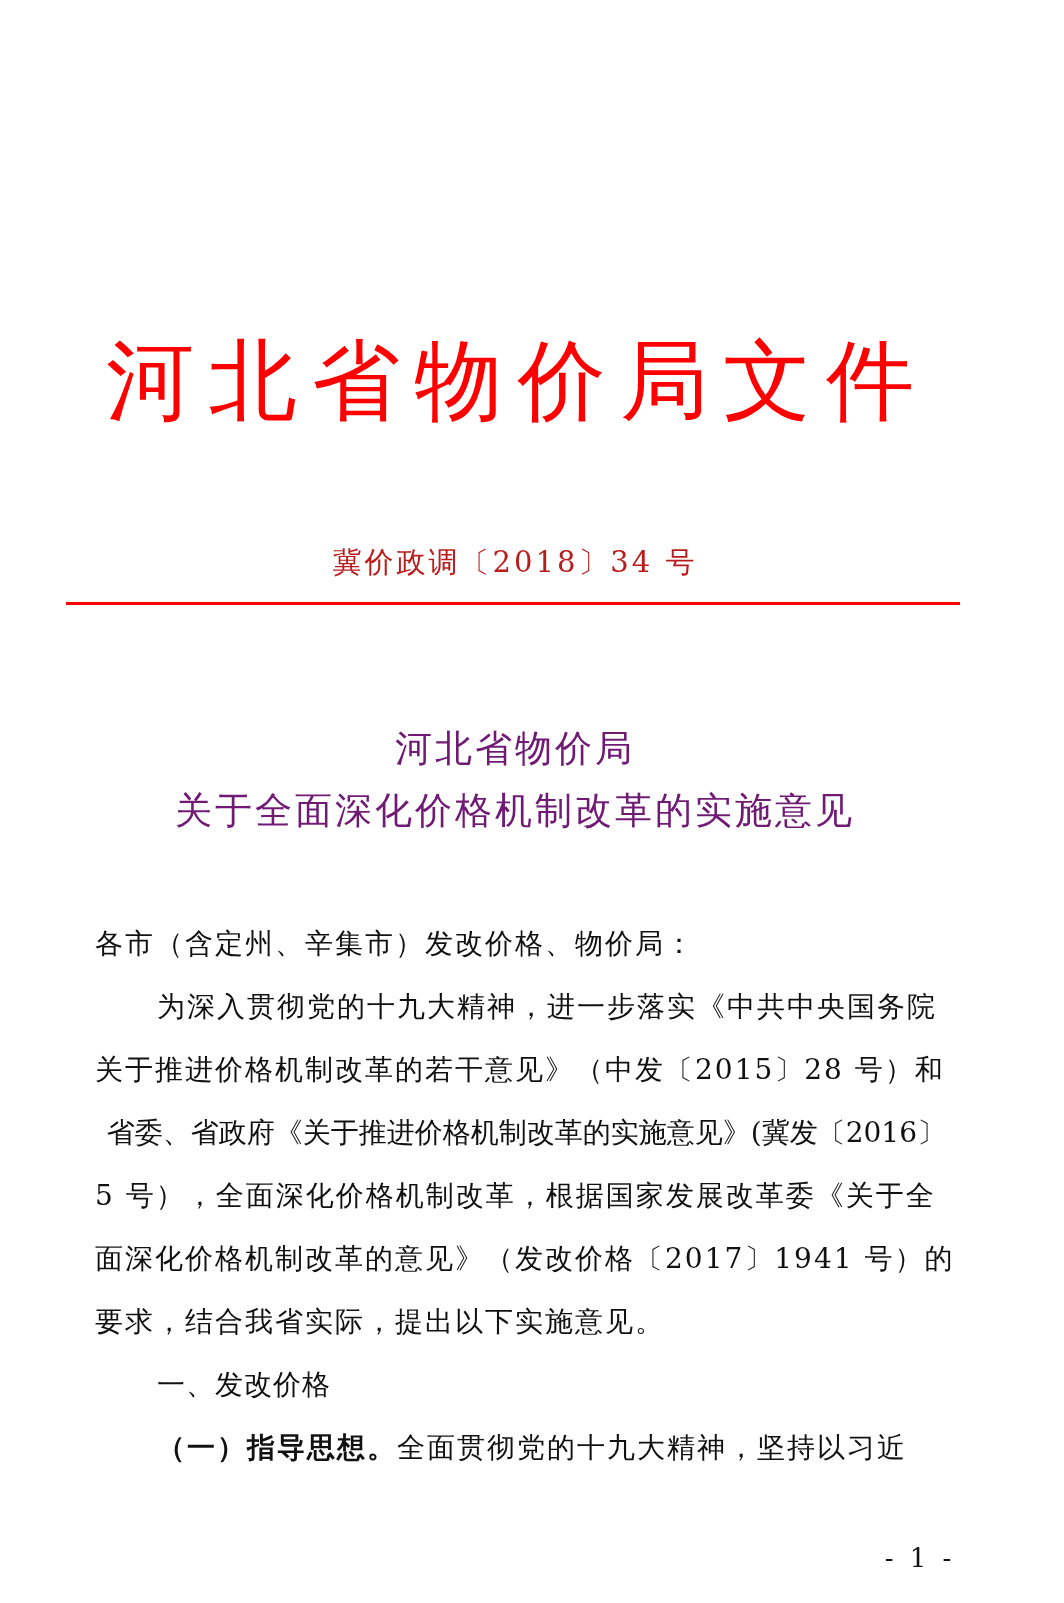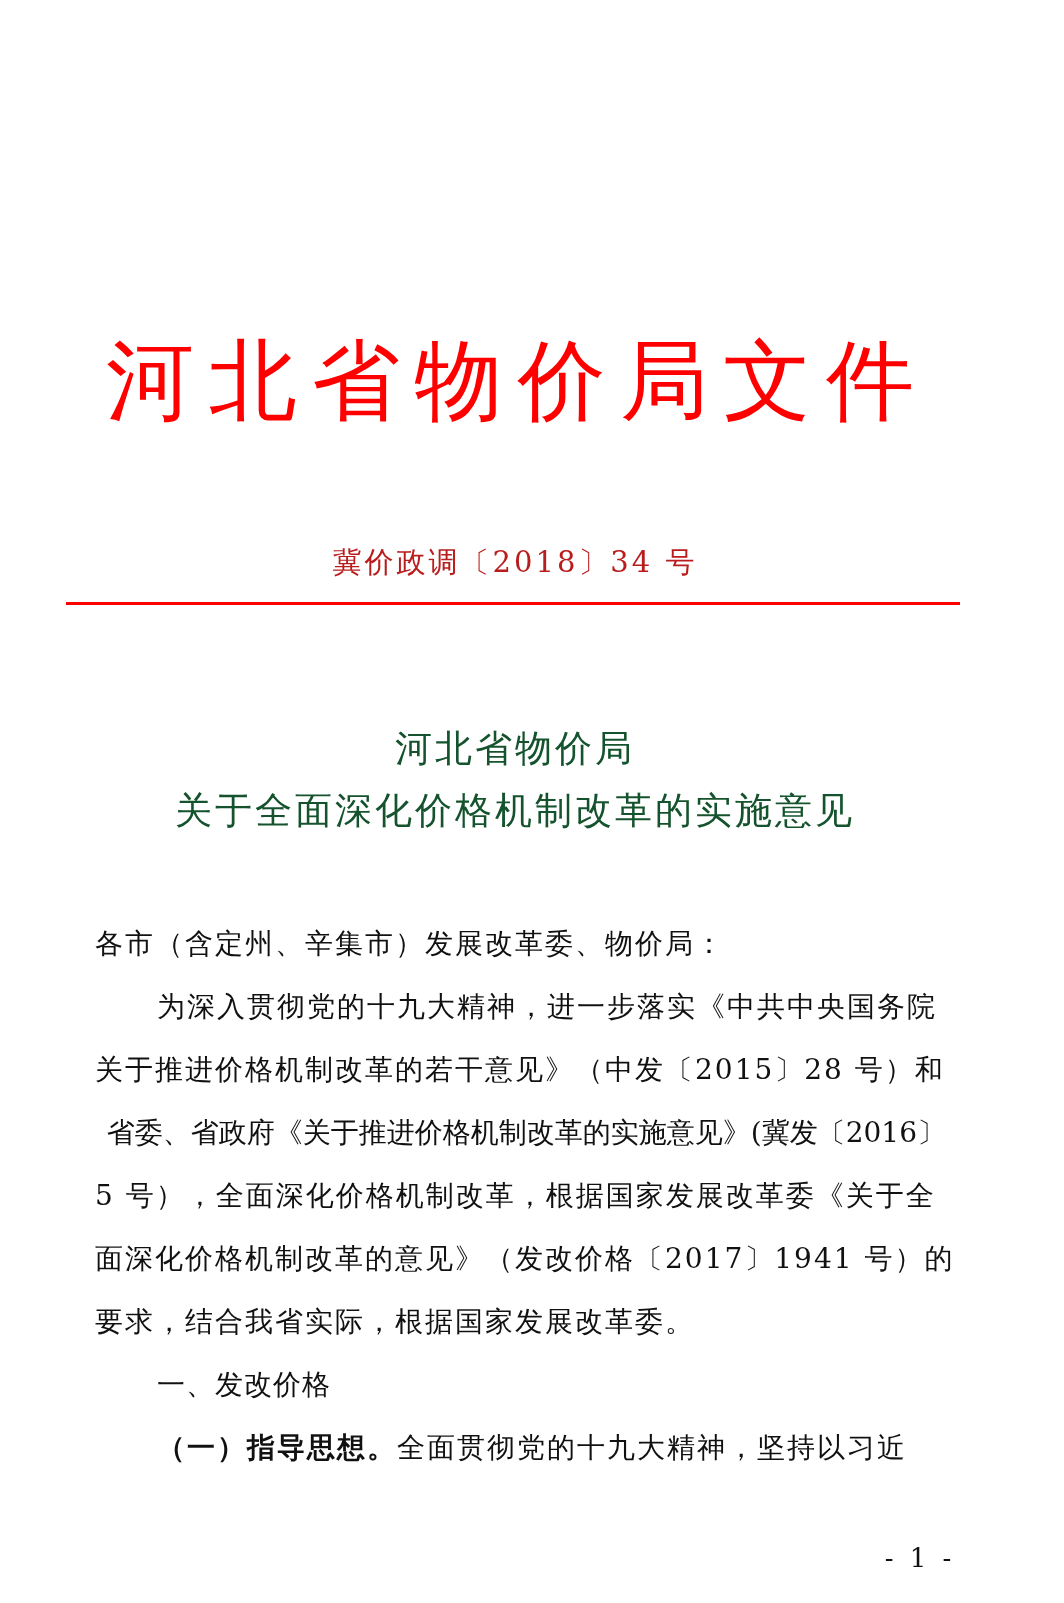--- a/index.html
+++ b/index.html
@@ -63,21 +63,21 @@
     }
     .title-block {
       position: absolute;
       left: 0;
       top: 718px;
       width: 1030px;
       text-align: center;
       font-family: "DejaVu Sans", "Liberation Sans", sans-serif;
       font-size: 37px;
       line-height: 62px;
-      color: #14532d;
+      color: #701a75;
     }
     .title-line {
       display: block;
       letter-spacing: 3px;
     }
     .body-text {
       position: absolute;
       left: 95px;
       top: 912px;
       width: 850px;
@@ -136,26 +136,26 @@
   <div class="doc-number">冀价政调〔2018〕34 号</div>
 
   <div class="red-rule"></div>
 
   <div class="title-block">
     <span class="title-line">河北省物价局</span>
     <span class="title-line">关于全面深化价格机制改革的实施意见</span>
   </div>
 
   <div class="body-text">
-    <span class="line">各市（含定州、辛集市）发展改革委、物价局：</span>
+    <span class="line">各市（含定州、辛集市）发改价格、物价局：</span>
     <span class="line indent">为深入贯彻党的十九大精神，进一步落实《中共中央国务院</span>
     <span class="line">关于推进价格机制改革的若干意见》（中发〔2015〕28 号）和</span>
     <span class="line" style="letter-spacing:0px;text-align:right;">省委、省政府《关于推进价格机制改革的实施意见》(冀发〔2016〕</span>
     <span class="line">5 号），全面深化价格机制改革，根据国家发展改革委《关于全</span>
     <span class="line">面深化价格机制改革的意见》（发改价格〔2017〕1941 号）的</span>
-    <span class="line">要求，结合我省实际，根据国家发展改革委。</span>
+    <span class="line">要求，结合我省实际，提出以下实施意见。</span>
     <span class="line indent section-heading">一、发改价格</span>
     <span class="line indent"><span class="bold-lead">（一）指导思想。</span><span>全面贯彻党的十九大精神，坚持以习近</span></span>
   </div>
 
   <div class="page-number">- 1 -</div>
 
 </div>
 
 </body></html>

